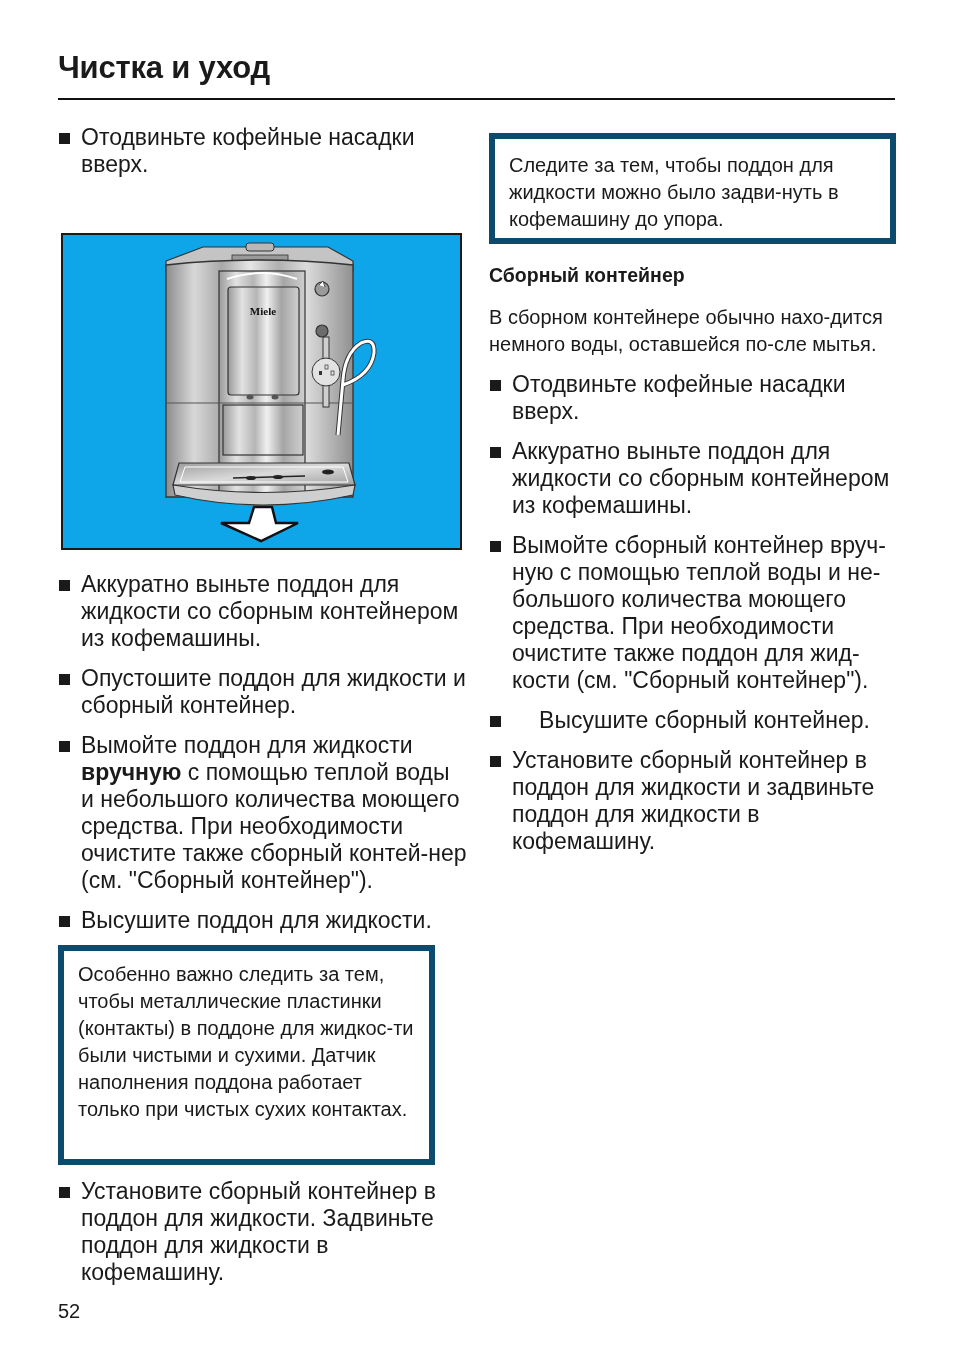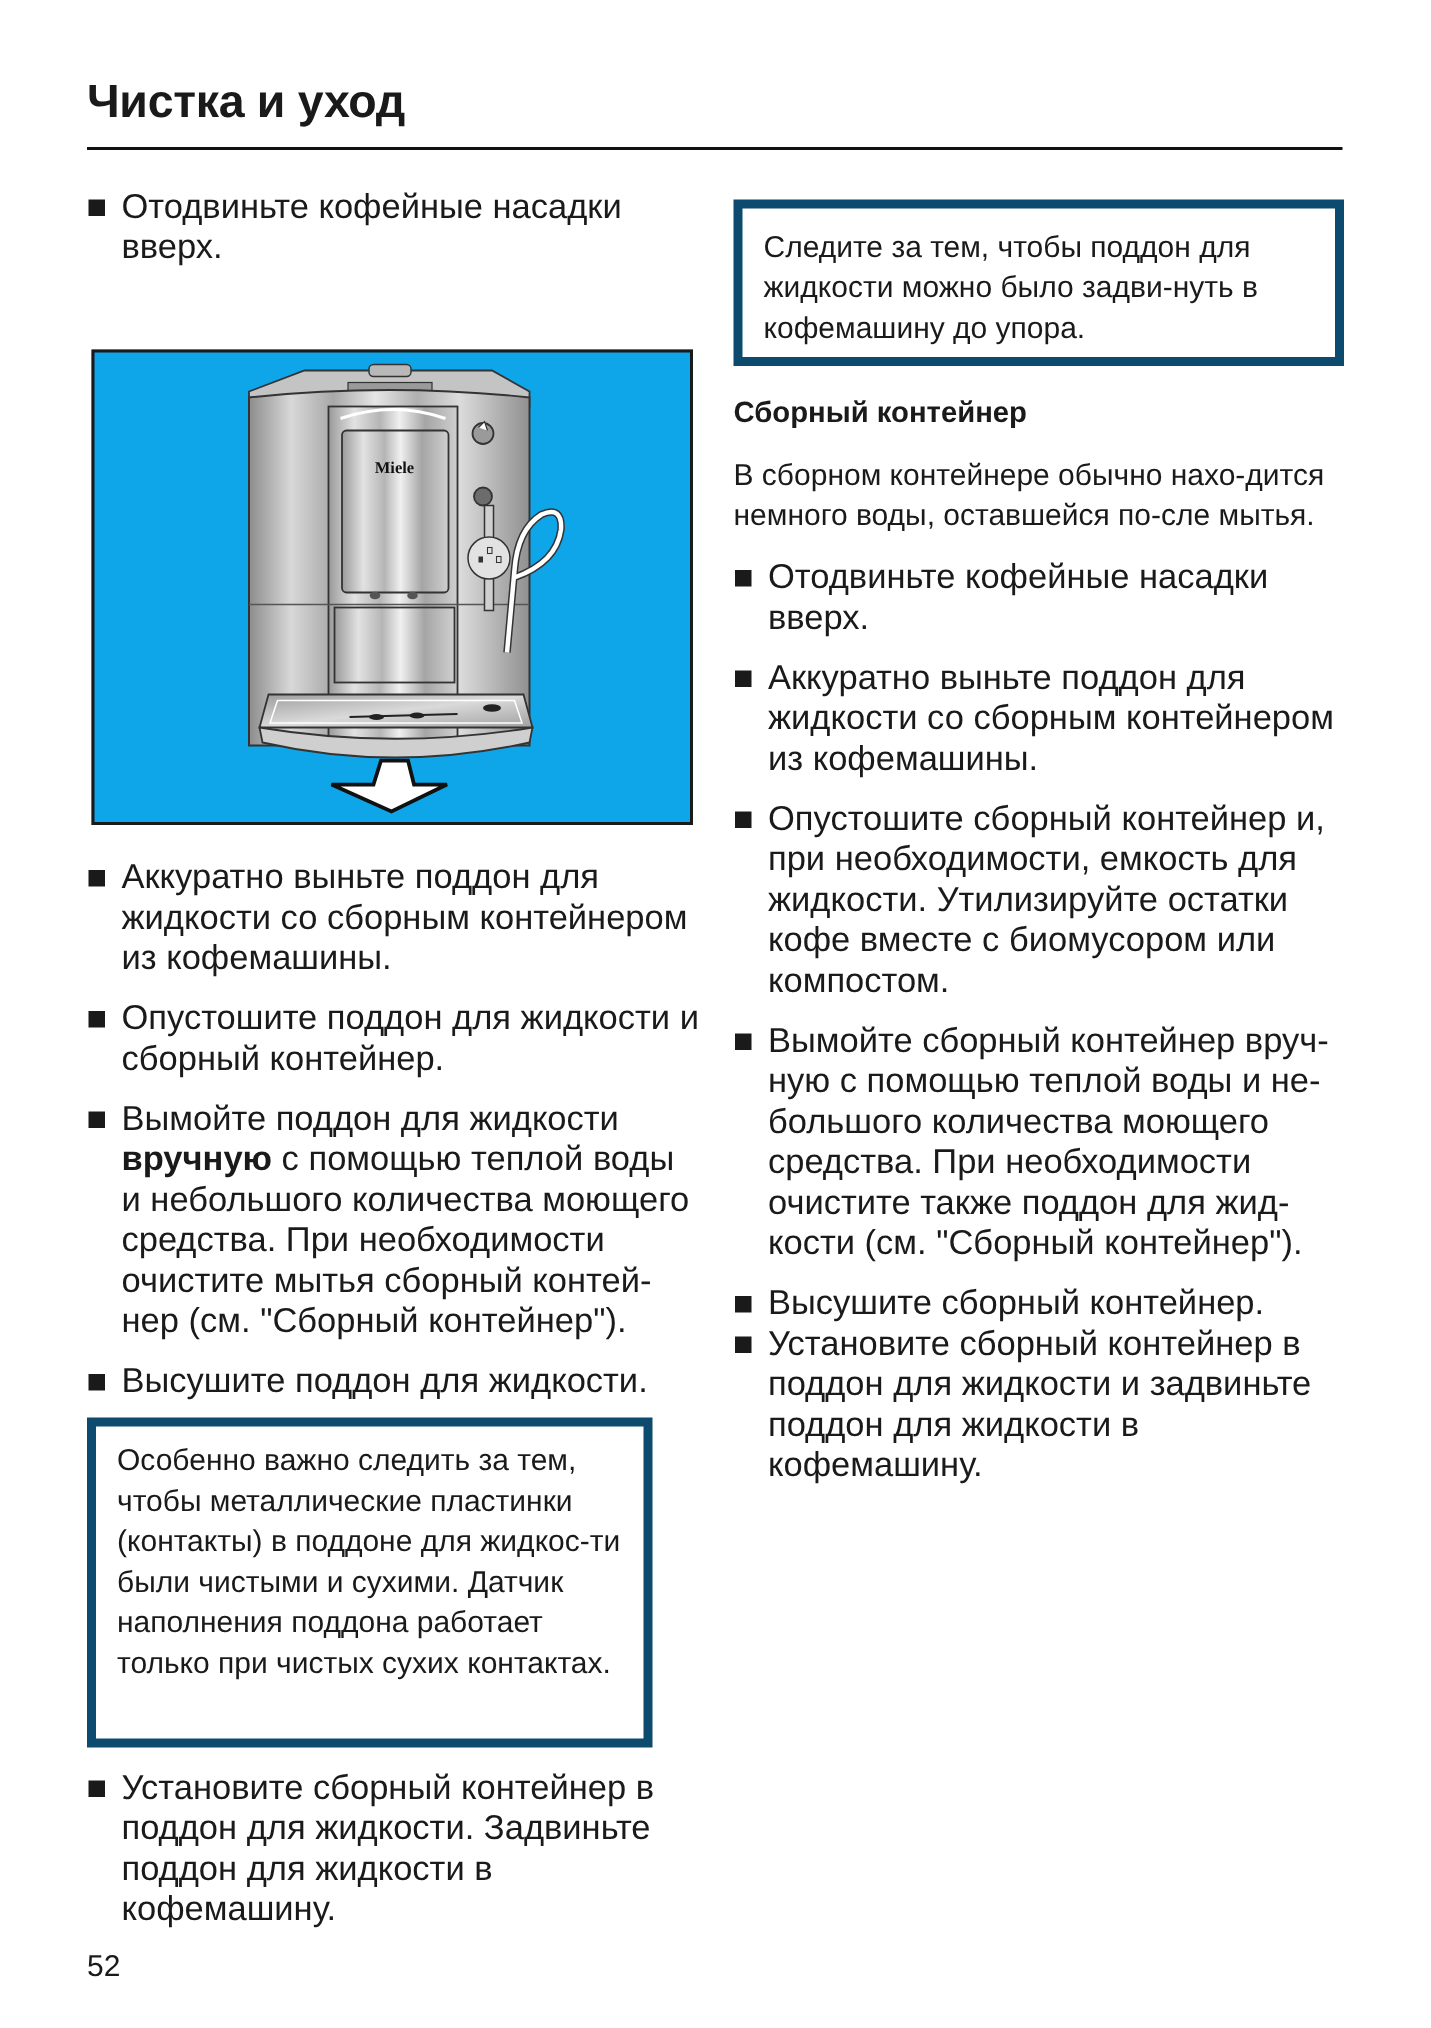--- a/index.html
+++ b/index.html
@@ -133,21 +133,21 @@
     <li style="margin-bottom:13px;">
       <span class="sq"></span>
       <span class="txt">Аккуратно выньте поддон для жидкости со сборным контейнером из кофемашины.</span>
     </li>
     <li style="margin-bottom:13px;">
       <span class="sq"></span>
       <span class="txt">Опустошите поддон для жидкости и сборный контейнер.</span>
     </li>
     <li style="margin-bottom:13px;">
       <span class="sq"></span>
-      <span class="txt"><span>Вымойте поддон для жидкости </span><b>вручную</b><span> с помощью теплой воды и небольшого количества моющего средства. При необходимости очистите мытья сборный контей-нер (см. "Сборный контейнер").</span></span>
+      <span class="txt"><span>Вымойте поддон для жидкости </span><b>вручную</b><span> с помощью теплой воды и небольшого количества моющего средства. При необходимости очистите также сборный контей-нер (см. "Сборный контейнер").</span></span>
     </li>
     <li>
       <span class="sq"></span>
       <span class="txt">Высушите поддон для жидкости.</span>
     </li>
   </ul>
 </div>
 
 <div class="note" style="position:absolute; left:58px; top:945px; width:377px; height:220px;">Особенно важно следить за тем, чтобы металлические пластинки (контакты) в поддоне для жидкос-ти были чистыми и сухими. Датчик наполнения поддона работает только при чистых сухих контактах.</div>
 
@@ -168,27 +168,23 @@
     <li style="margin-bottom:13px;">
       <span class="sq"></span>
       <span class="txt">Отодвиньте кофейные насадки вверх.</span>
     </li>
     <li style="margin-bottom:13px;">
       <span class="sq"></span>
       <span class="txt">Аккуратно выньте поддон для жидкости со сборным контейнером из кофемашины.</span>
     </li>
     <li style="margin-bottom:13px;">
       <span class="sq"></span>
-      <span class="txt">Опустошите сборный контейнер и, при необходимости, емкость для жидкости. Утилизируйте остатки кофе вместе с биомусором или компостом.</span>
-    </li>
-    <li style="margin-bottom:13px;">
-      <span class="sq"></span>
       <span class="txt">Вымойте сборный контейнер вруч-ную с помощью теплой воды и не-большого количества моющего средства. При необходимости очистите также поддон для жид-кости (см. "Сборный контейнер").</span>
     </li>
-    <li style="">
+    <li style="margin-bottom:13px;text-align:center;">
       <span class="sq"></span>
       <span class="txt">Высушите сборный контейнер.</span>
     </li>
     <li>
       <span class="sq"></span>
       <span class="txt">Установите сборный контейнер в поддон для жидкости и задвиньте поддон для жидкости в кофемашину.</span>
     </li>
   </ul>
 </div>
 

